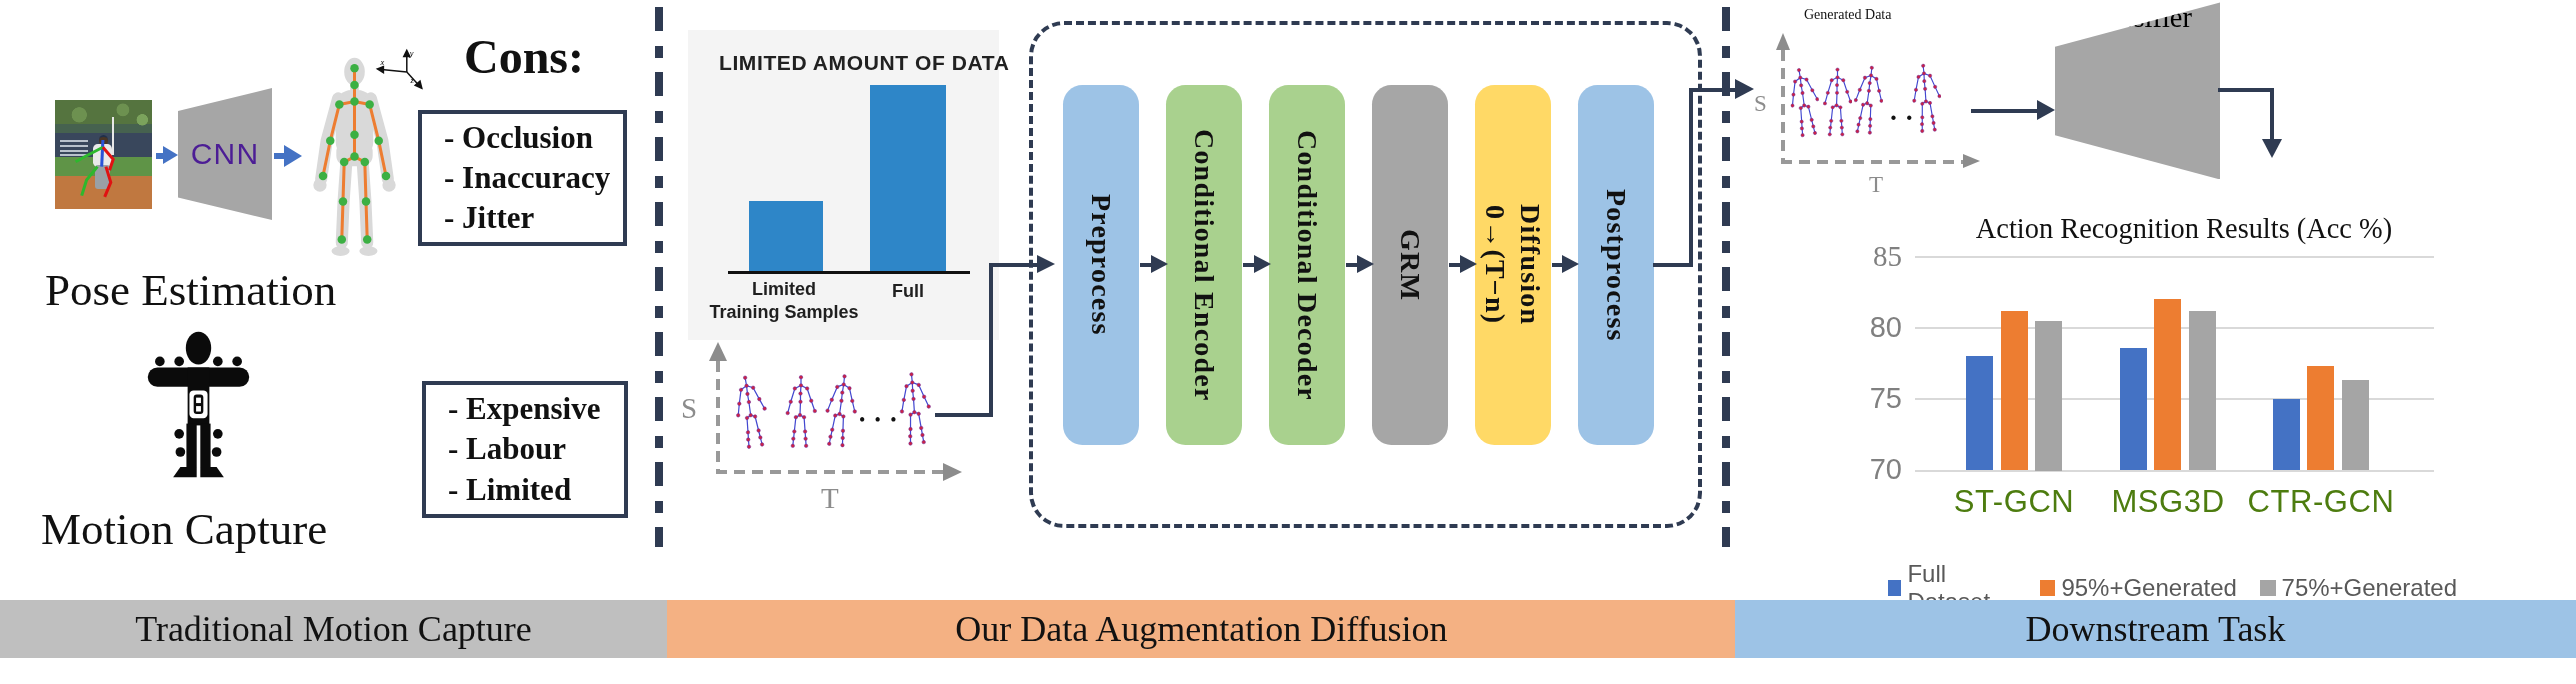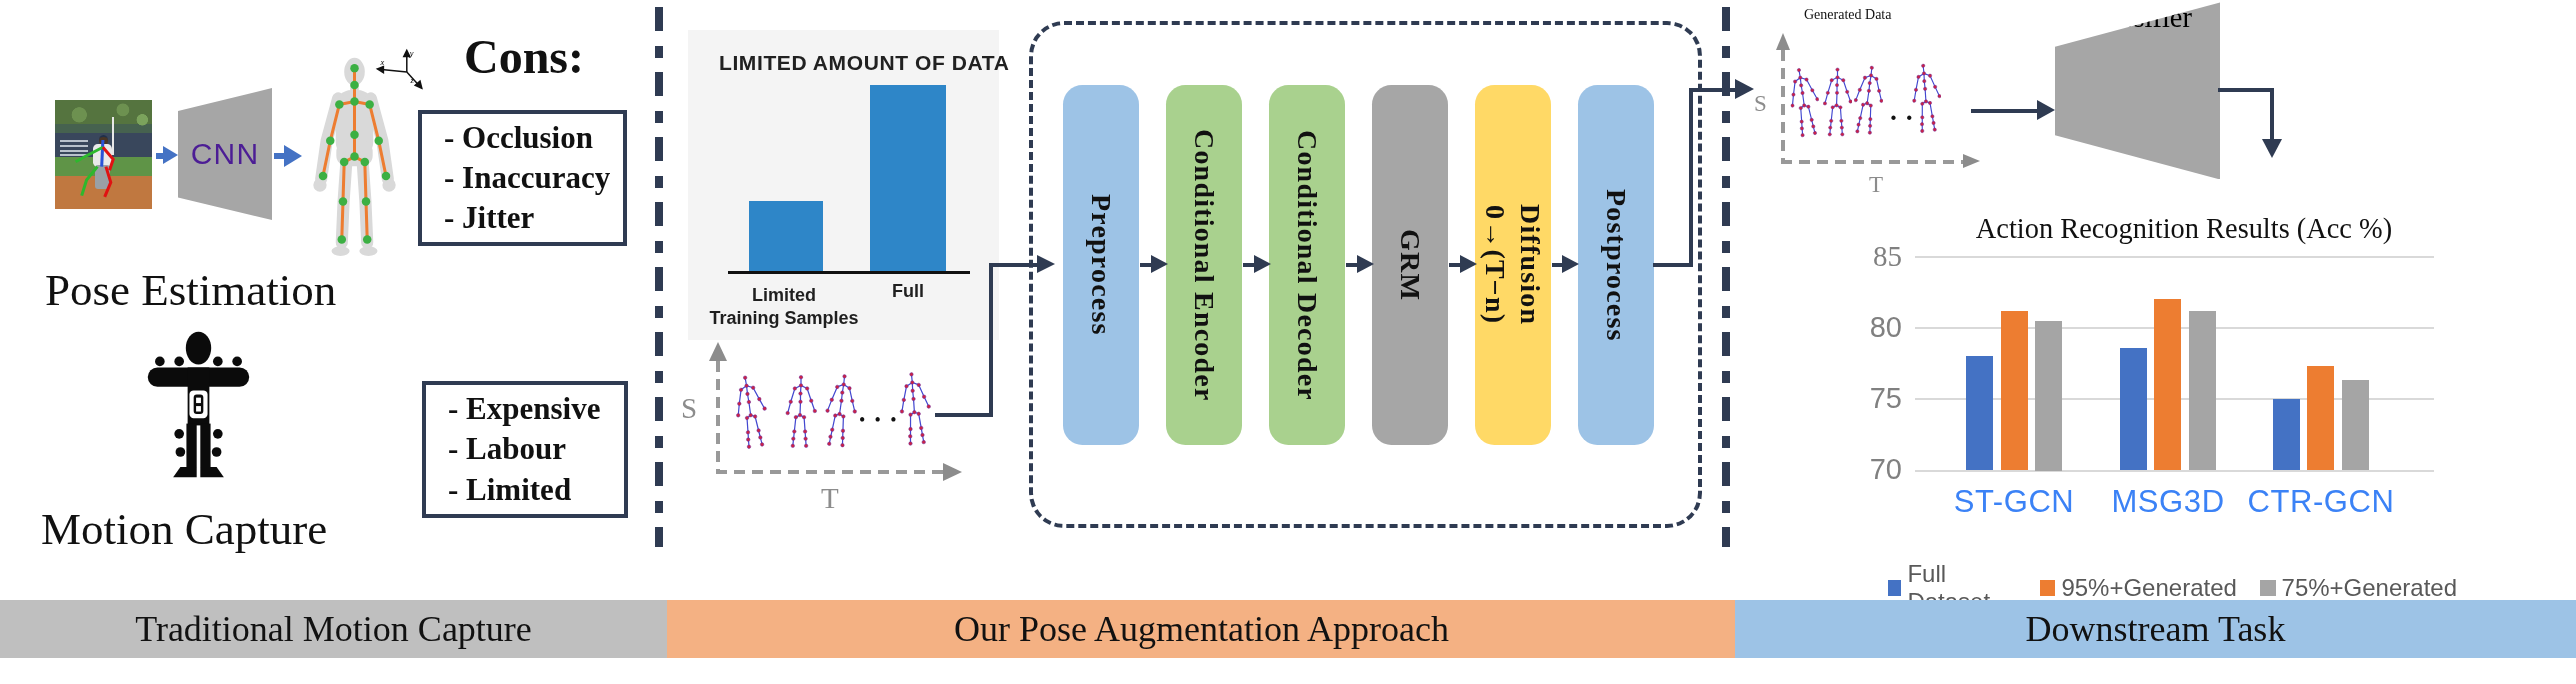--- a/index.html
+++ b/index.html
@@ -27,21 +27,21 @@
   .gdash-h{background:repeating-linear-gradient(90deg,#999 0 11px,transparent 11px 18px);}
   .axis-label{color:#8C8C8C;font-size:29px;}
   .tri{width:0;height:0;position:absolute;}
   .line{position:absolute;background:#2F3B52;}
   .skel{position:absolute;}
   
   .foot{position:absolute;top:600px;height:58px;text-align:center;}
   .foot span{font-size:36px;line-height:58px;}
   
   .tick{position:absolute;width:61px;text-align:right;font-size:29px;color:#808080;}
-  .cat{position:absolute;transform:translateX(-50%);font-size:31px;color:#3b82f6;letter-spacing:0.6px;}
+  .cat{position:absolute;transform:translateX(-50%);font-size:31px;color:#4d7c0f;letter-spacing:0.6px;}
   .legend{position:absolute;display:flex;gap:23px;align-items:center;justify-content:center;}
   .legend .item{display:flex;align-items:center;gap:6px;font-size:24px;color:#595959;}
   .legend .sw{width:15.7px;height:15.7px;display:inline-block;}
   .gridline{position:absolute;height:1.8px;background:#D9D9D9;}
   .bar{position:absolute;}
   .mini-label{position:absolute;transform:translateX(-50%);text-align:center;font-weight:bold;
     font-size:18px;color:#1f1f1f;white-space:pre-line;line-height:1.25;}
 </style>
 </head>
 <body>
@@ -334,26 +334,26 @@
       </div>
       <div class="item">
         <span class="sw" style="background: rgb(165, 165, 165);"></span>
         <span>75%+Generated</span>
       </div>
     </div>
 
   <div class="foot" style="left: 0px; width: 667px; background-color: rgb(191, 191, 191);">
     <span class="serif">Traditional Motion Capture</span></div>
   <div class="foot" style="left: 667px; width: 1069px; background-color: rgb(244, 177, 131);">
-    <span class="serif">Our Pose Augmentation Approach</span></div>
+    <span class="serif">Our Data Augmentation Diffusion</span></div>
   <div class="foot" style="left: 1735px; width: 841px; background-color: rgb(157, 195, 230);">
     <span class="serif">Downstream Task</span></div>
 
 <div class="bar" style="left: 749px; top: 201px; width: 74px; height: 70px; background: rgb(46, 134, 200);"></div>
-    <div class="mini-label sans" style="left: 784px; top: 284px; width: 157px;">Limited
+    <div class="mini-label sans" style="left: 784px; top: 278px; width: 157px;">Limited
 Training Samples</div>
     <div class="bar" style="left: 870px; top: 85px; width: 76px; height: 186px; background: rgb(46, 134, 200);"></div>
     <div class="mini-label sans" style="left: 908px; top: 280px; width: 157px;">Full</div>
     <div class="gridline" style="left: 1915px; top: 256px; width: 519px;"></div>
     <div class="tick sans" style="left: 1841px; top: 240px; font-family: Liberation Serif, serif;">85</div>
     <div class="gridline" style="left: 1915px; top: 327px; width: 519px;"></div>
     <div class="tick sans" style="left: 1841px; top: 311px;">80</div>
     <div class="gridline" style="left: 1915px; top: 398px; width: 519px;"></div>
     <div class="tick sans" style="left: 1841px; top: 382px;">75</div>
     <div class="gridline" style="left: 1915px; top: 470px; width: 519px;"></div>

